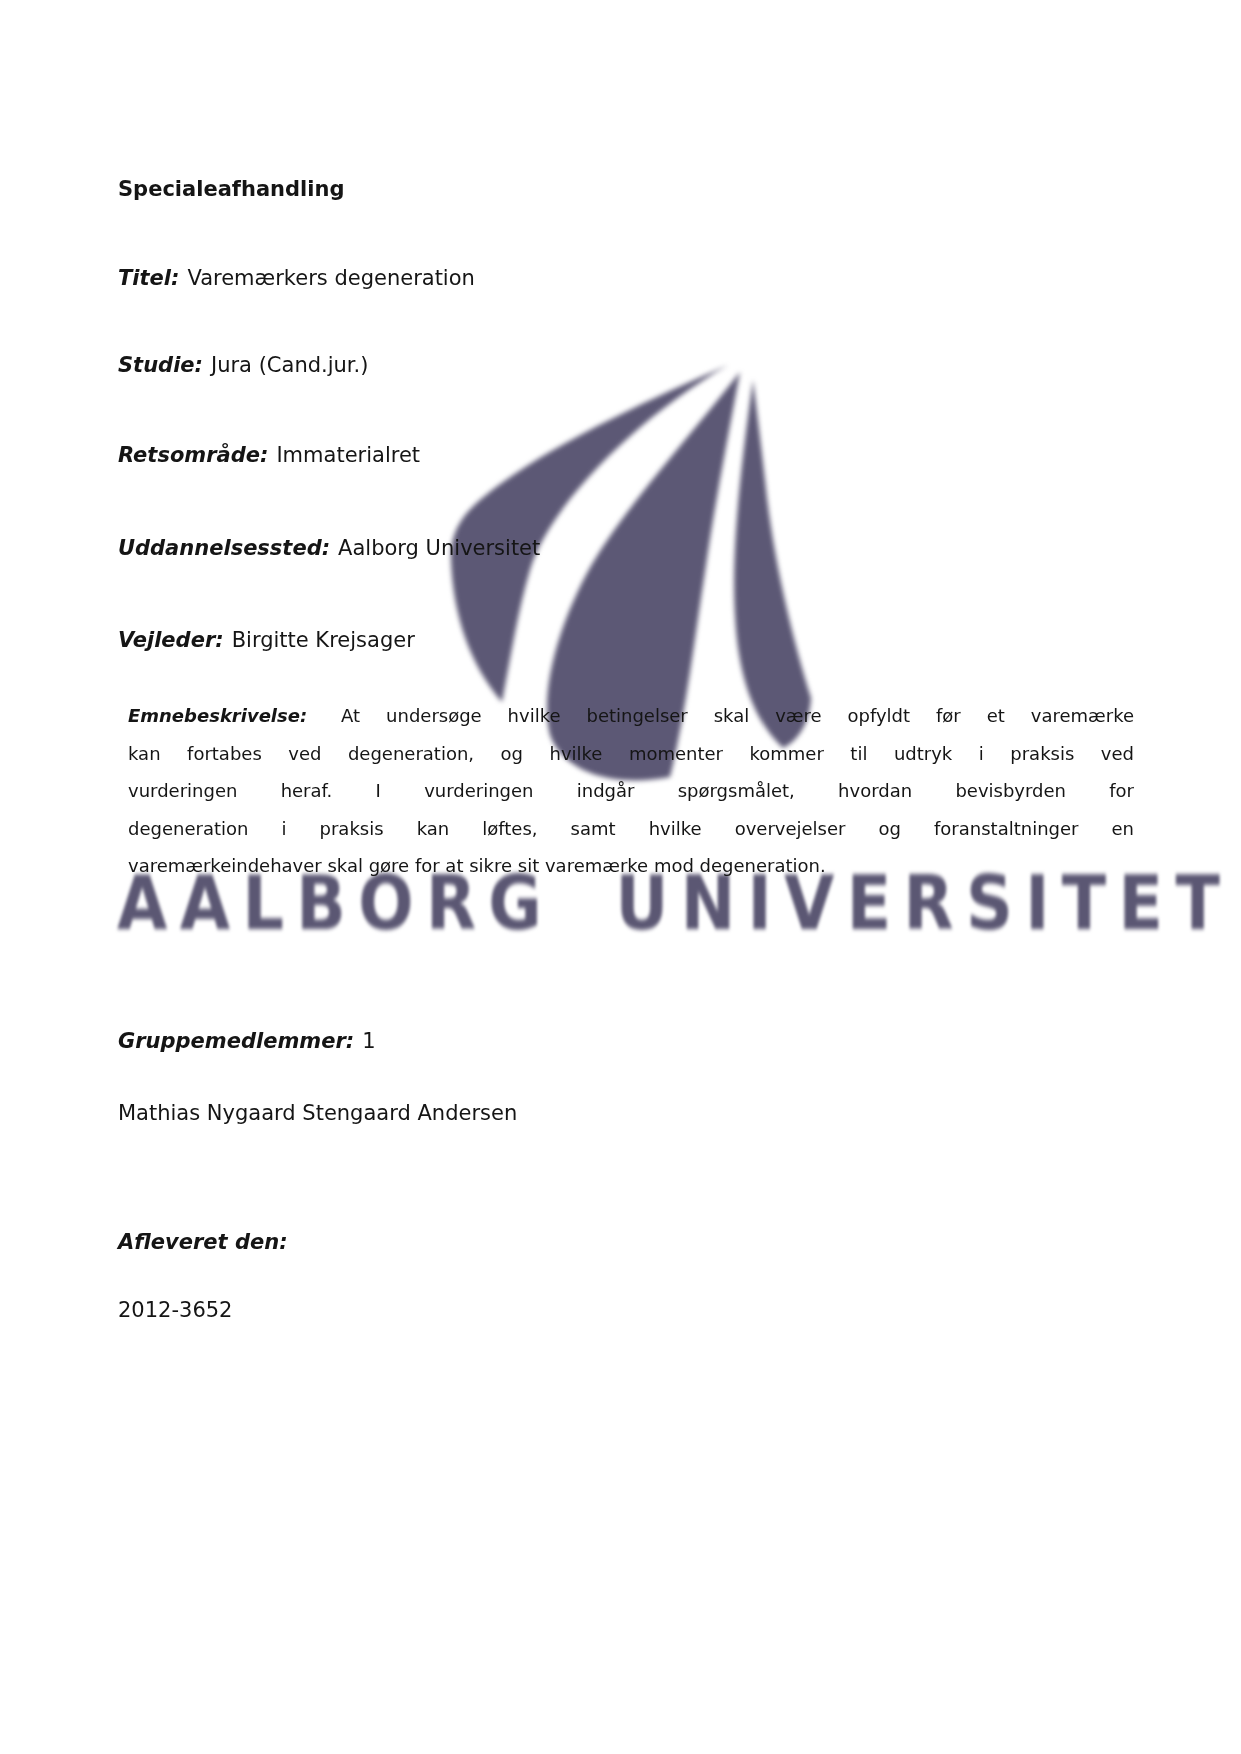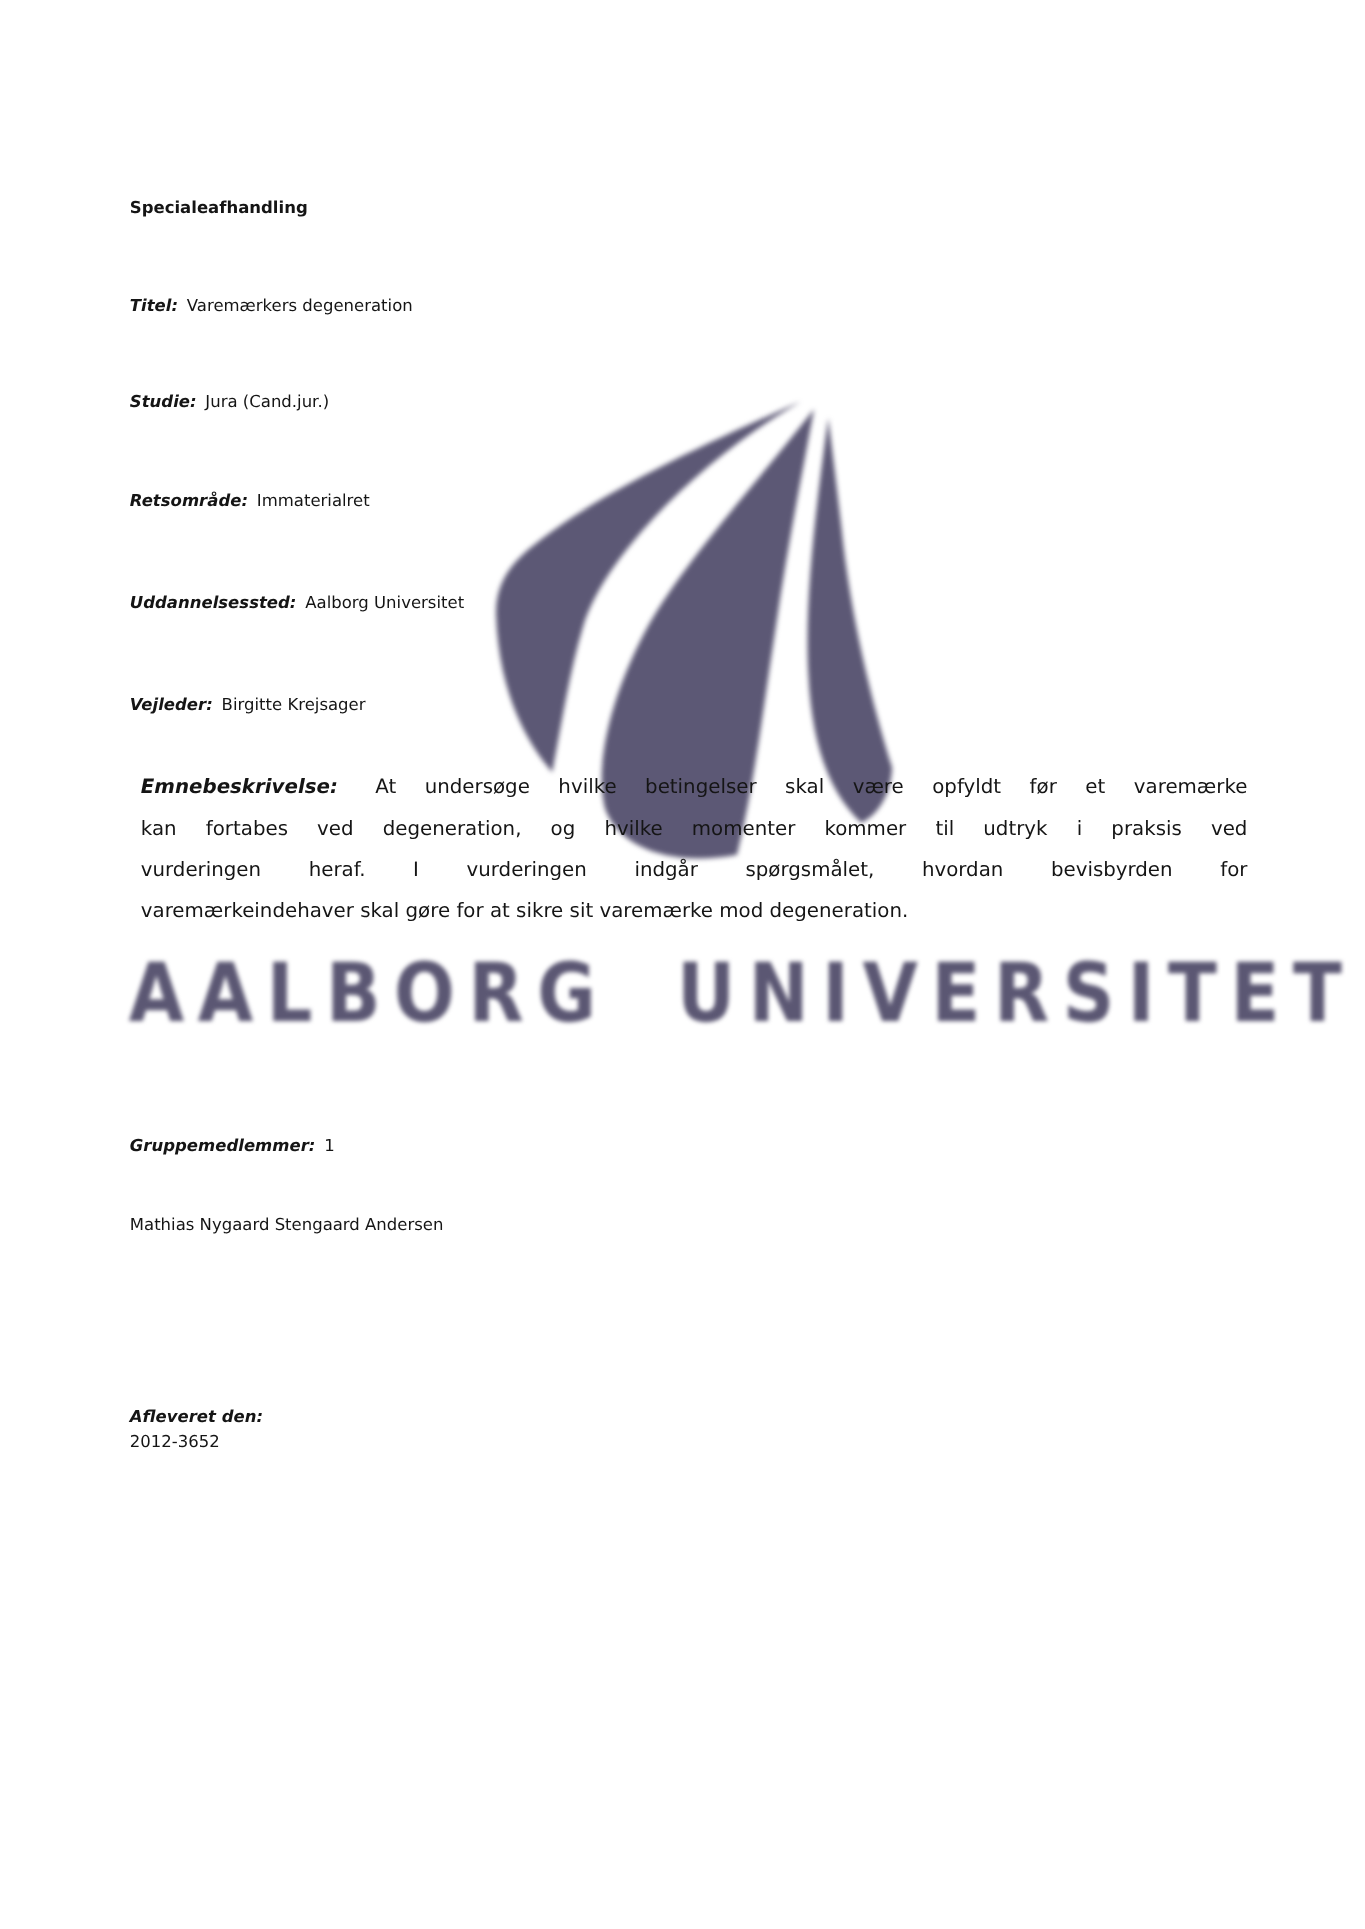--- a/index.html
+++ b/index.html
@@ -38,21 +38,21 @@
     transform-origin:left top;
     filter:blur(2px);
     z-index:1;
     line-height:1;
   }
   
   .row{
     position:absolute;
     left:118px;
     width:1006px;
-    font-size:15px;
+    font-size:21px;
     line-height:28px;
     z-index:3;
     white-space:nowrap;
   }
   .b{font-weight:bold;}
   .lbl{font-weight:bold;padding-right:8px;font-style:italic;}
   .center{text-align:left;white-space:normal;}
   .para{
     position:absolute;
     left:128px; top:697px;
@@ -113,27 +113,28 @@
   <div class="row" style="top:626px">
     <span class="lbl">Vejleder:</span><span>Birgitte Krejsager</span>
   </div>
 
   <div class="para">
     <div class="pline">
       <span class="lbl">Emnebeskrivelse:</span> <span>At undersøge hvilke betingelser skal være opfyldt før et varemærke</span>
     </div>
     <div class="pline">kan fortabes ved degeneration, og hvilke momenter kommer til udtryk i praksis ved</div>
     <div class="pline">vurderingen heraf. I vurderingen indgår spørgsmålet, hvordan bevisbyrden for</div>
+    <div class="pline">degeneration i praksis kan løftes, samt hvilke overvejelser og foranstaltninger en</div>
     <div class="pline last">varemærkeindehaver skal gøre for at sikre sit varemærke mod degeneration.</div>
   </div>
 
   <div class="row" style="top:1027px">
     <span class="lbl">Gruppemedlemmer:</span><span>1</span>
   </div>
 
   <div class="row center" style="top:1099px">Mathias Nygaard Stengaard Andersen</div>
   <div class="row center" style="top:1296px">2012-3652</div>
 
-  <div class="row" style="top:1274px">
+  <div class="row" style="top:1228px">
     <span class="lbl">Afleveret den:</span><span></span>
   </div>
 
 </div>
 
 </body></html>

